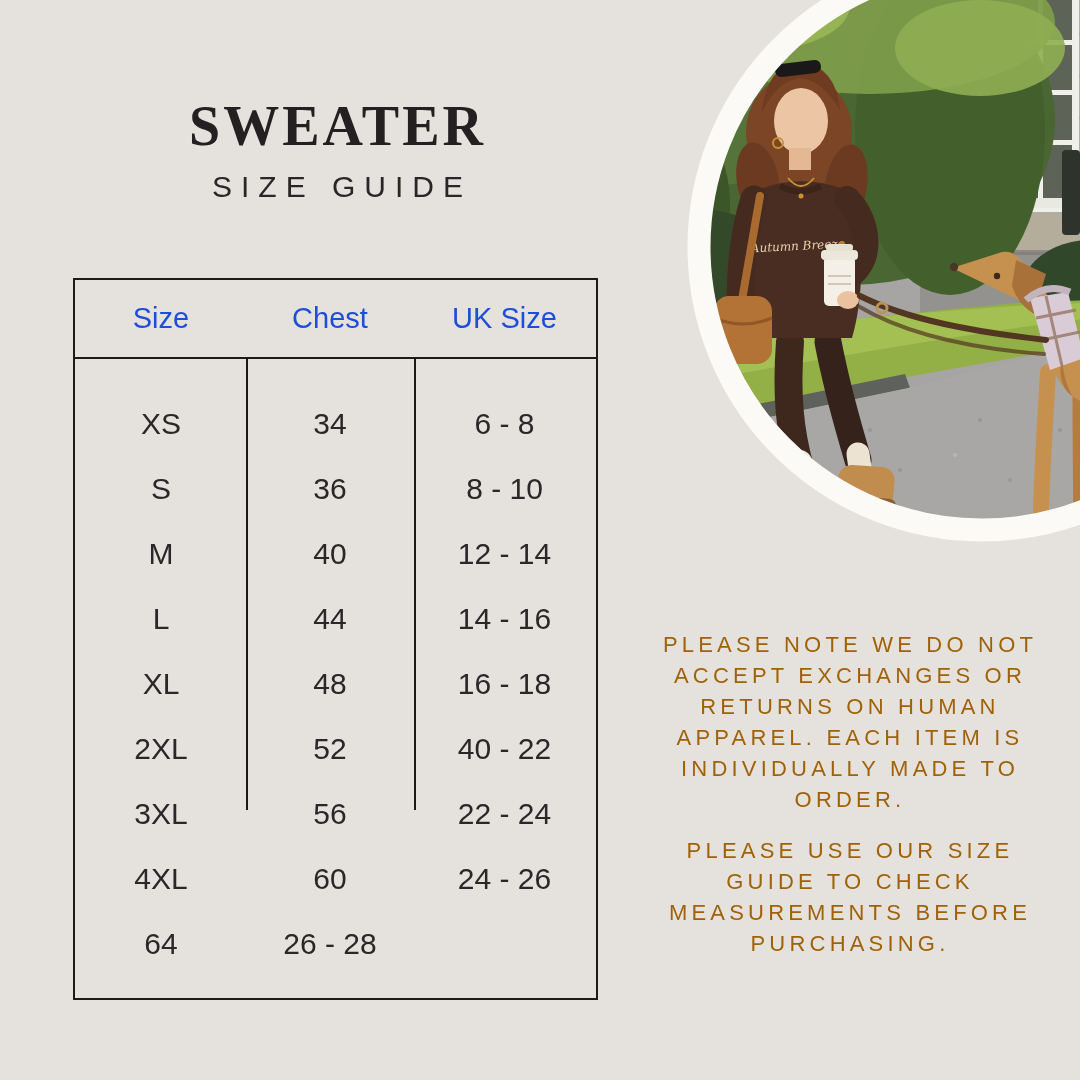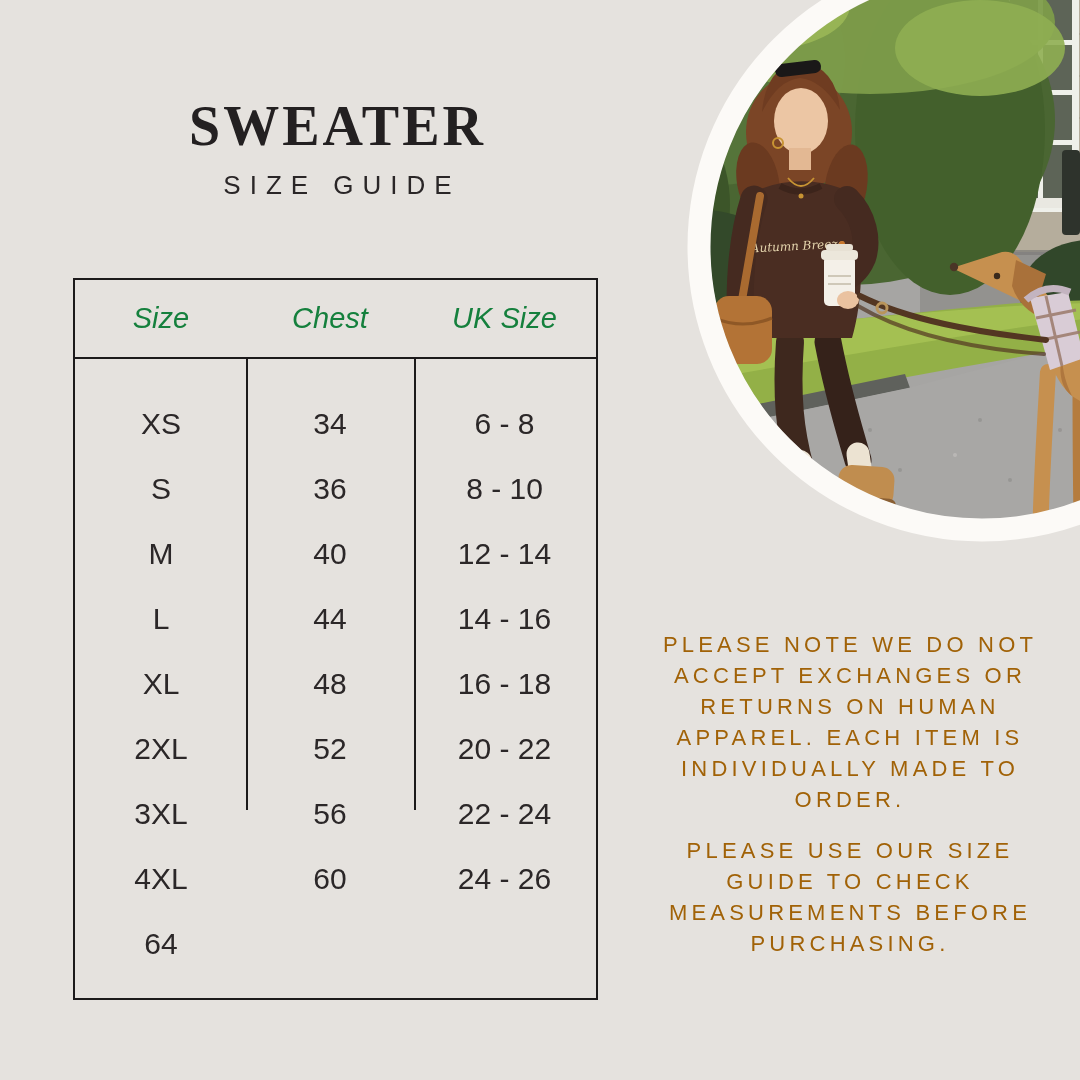--- a/index.html
+++ b/index.html
@@ -17,35 +17,35 @@
   
   .masthead{position:absolute;left:0;top:98px;width:675px;text-align:center;}
   .masthead h1{
     margin:0;
     font-family:"Liberation Serif","DejaVu Serif",serif;
     font-weight:700;font-size:56px;line-height:1;letter-spacing:3px;
     color:#232021;
   }
   .masthead .subtitle{
     margin-top:16px;
-    font-size:26px;letter-spacing:9px;padding-left:9px;
+    font-size:30px;letter-spacing:9px;padding-left:9px;
     color:#2a2627;
   }
 
   
   .size-table{
     position:absolute;left:73px;top:278px;width:525px;height:722px;
     border:2px solid #1c1a1b;box-sizing:border-box;
   }
   .thead{
     display:grid;grid-template-columns:172px 166px 183px;
     height:77px;align-items:center;border-bottom:2px solid #1c1a1b;
   }
   .thead .th{
-    text-align:center;font-style:italic;font-size:29px;color:#15803d;
+    text-align:center;font-size:29px;color:#1d4ed8;
   }
   .tbody{
     position:relative;height:451px;box-sizing:border-box;
     display:grid;grid-template-columns:172px 166px 183px;
     grid-template-rows:repeat(9,65px);
     padding:32px 0 22px;
   }
   .vline{position:absolute;top:0;bottom:0;width:2px;background:#1c1a1b;}
   .vline-1{left:171px;}
   .vline-2{left:339px;}
@@ -267,31 +267,32 @@
       <div class="cell">L</div>
       <div class="cell">44</div>
       <div class="cell">14 - 16</div>
 
       <div class="cell">XL</div>
       <div class="cell">48</div>
       <div class="cell">16 - 18</div>
 
       <div class="cell">2XL</div>
       <div class="cell">52</div>
-      <div class="cell">20 - 22</div>
+      <div class="cell">40 - 22</div>
 
       <div class="cell">3XL</div>
       <div class="cell">56</div>
       <div class="cell">22 - 24</div>
 
       <div class="cell">4XL</div>
       <div class="cell">60</div>
       <div class="cell">24 - 26</div>
 
       <div class="cell">64</div>
+      <div class="cell">26 - 28</div>
     </div>
   </section>
 
   <section class="notes">
     <p>
       <span class="note-line">PLEASE NOTE WE DO NOT</span>
       <span class="note-line">ACCEPT EXCHANGES OR</span>
       <span class="note-line">RETURNS ON HUMAN</span>
       <span class="note-line">APPAREL. EACH ITEM IS</span>
       <span class="note-line">INDIVIDUALLY MADE TO</span>

